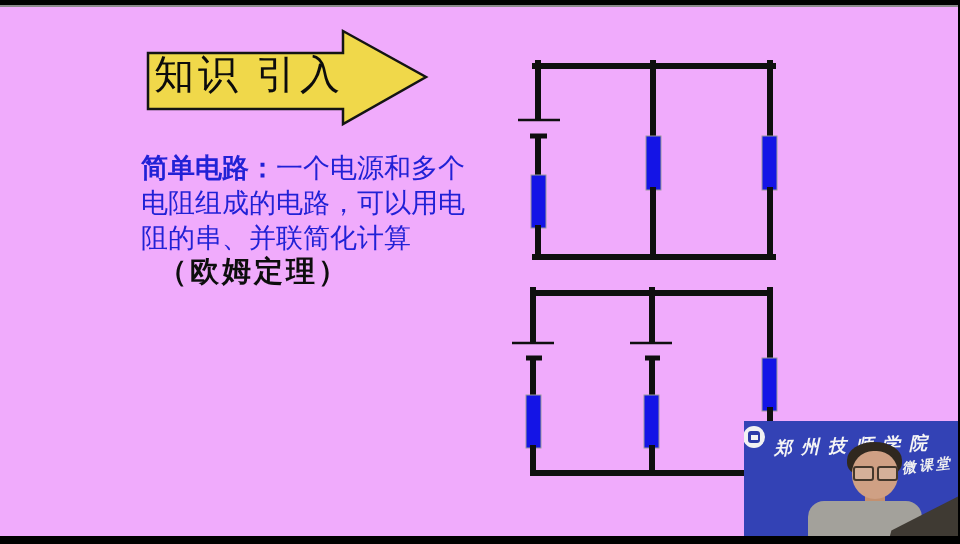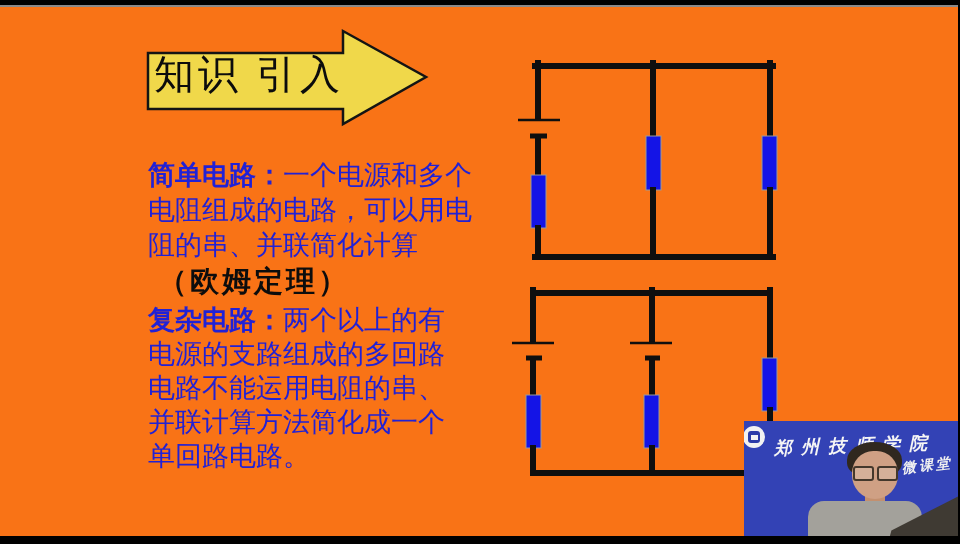--- a/index.html
+++ b/index.html
@@ -1,38 +1,38 @@
 <!DOCTYPE html>
 <html><head>
 <meta charset="utf-8">
 <style>
   html,body{margin:0;padding:0;background:#ffffff;}
-  .frame{position:relative;width:960px;height:544px;background:#f97316;overflow:hidden;
+  .frame{position:relative;width:960px;height:544px;background:#f0abfc;overflow:hidden;
          font-family:"Liberation Serif","DejaVu Serif",serif;}
   
   .top-bar{position:absolute;left:0;top:0;width:960px;height:5px;background:#000;z-index:60;}
   .top-line{position:absolute;left:0;top:5px;width:960px;height:2px;background:#8a8a8a;z-index:60;}
   .bottom-bar{position:absolute;left:0;bottom:0;width:960px;height:8px;background:#000;z-index:60;}
   .right-edge{position:absolute;right:0;top:0;width:2px;height:544px;background:#000;z-index:61;}
 
   
   .arrow-wrap{position:absolute;left:140px;top:28px;width:300px;height:100px;z-index:5;}
   .arrow-label{position:absolute;left:14px;top:27px;font-size:40px;color:#0c0c0c;
                letter-spacing:4px;line-height:1;white-space:nowrap;}
 
   
-  .para{position:absolute;left:140px;width:370px;margin:8px;font-size:27px;line-height:35px;
+  .para{position:absolute;left:140px;width:370px;margin:1px;font-size:27px;line-height:35px;
         color:#2121d6;}
   .para b{font-weight:bold;}
   .para .body{white-space:pre-line;}
   .para1{top:150px;}
   .para2{top:295px;line-height:34px;}
   .law{position:absolute;left:158px;font-size:29px;font-weight:bold;color:#0d0d0d;
        letter-spacing:3px;white-space:nowrap;}
-  .law1{top:262px;}
+  .law1{top:252px;}
   .law2{top:464px;}
 
   
   .circuits{position:absolute;left:500px;top:50px;z-index:10;}
   .wire{stroke:#0f0f0f;stroke-width:6;stroke-linecap:square;}
   .bat-long{stroke:#0f0f0f;stroke-width:2.5;stroke-linecap:butt;}
   .bat-short{stroke:#0f0f0f;stroke-width:5;stroke-linecap:butt;}
   .res{fill:#1414e6;stroke:#9a9a9a;stroke-width:1;}
 
   
@@ -77,25 +77,20 @@
       <polygon points="8,25 203,25 203,3 286,49 203,96 203,81 8,81" fill="#F0D84A" stroke="#141414" stroke-width="2.5" stroke-linejoin="miter"></polygon>
     </svg>
     <div class="arrow-label">知识 引入</div>
   </div>
 
   <p class="para para1"><b>简单电路：</b><span class="body">一个电源和多个
 电阻组成的电路，可以用电
 阻的串、并联简化计算</span></p>
   <div class="law law1">（欧姆定理）</div>
 
-  <p class="para para2"><b>复杂电路：</b><span class="body">两个以上的有
-电源的支路组成的多回路
-电路不能运用电阻的串、
-并联计算方法简化成一个
-单回路电路。</span></p>
 
   <svg class="circuits" width="300" height="440" viewBox="0 0 300 440">
 
     <g>
       <line class="wire" x1="35" y1="16" x2="273" y2="16"></line>
       <line class="wire" x1="35" y1="207" x2="273" y2="207"></line>
 
       <line class="wire" x1="38" y1="13" x2="38" y2="68"></line>
       <g>
         <line class="bat-long" x1="18" y1="70" x2="60" y2="70"></line>

